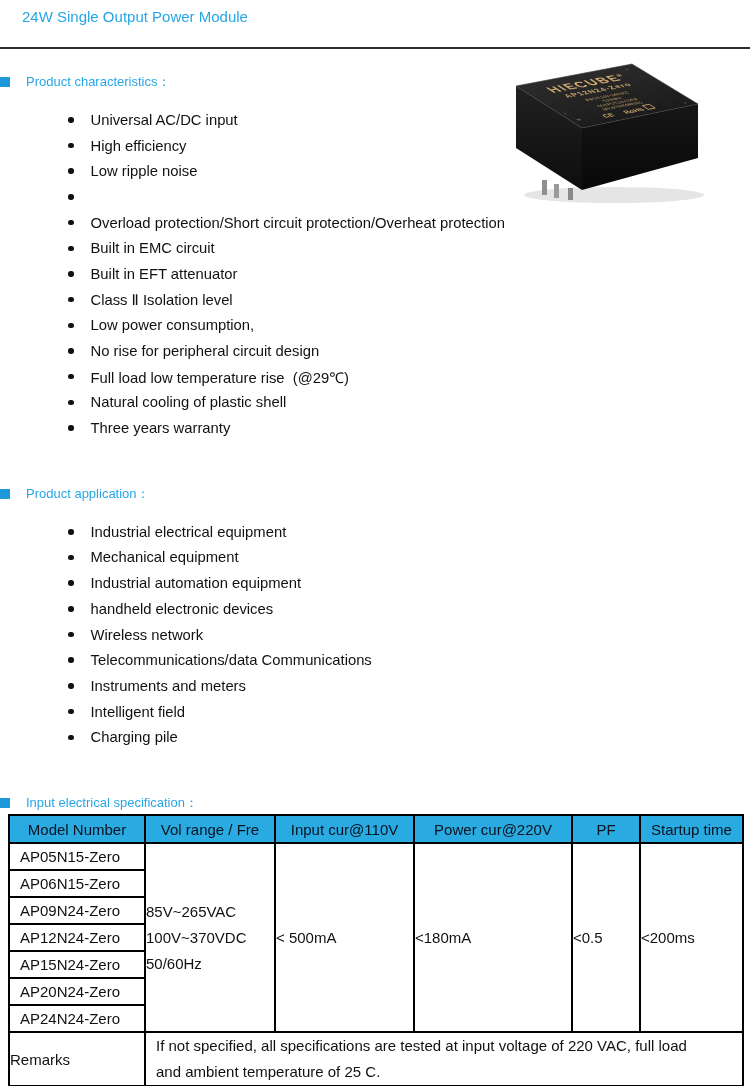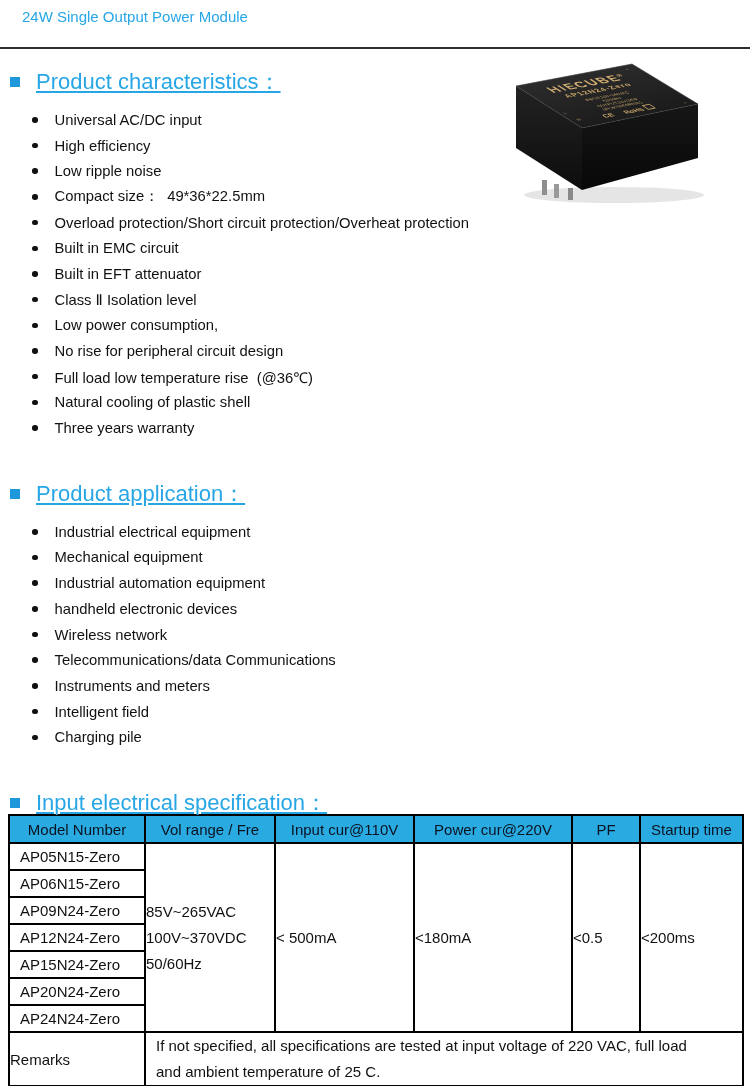--- a/index.html
+++ b/index.html
@@ -15,42 +15,40 @@
     height:49px;
     padding:8px 0 0 22px;
     font-size:15px;
     color:#27A6E6;
     border-bottom:2px solid #2e2e2e;
   }
   
   .section-heading {
     display:flex;
     align-items:center;
-    padding-left:10px;
-    font-size:22px;
+    font-size:13px;
     color:#27A6E6;
     height:22px;
-    text-decoration:underline;
   }
   .section-heading .sq {
     width:10px; height:10px;
     background:#1E97DB;
     margin-right:16px;
     flex:0 0 auto;
   }
   #h-char { margin-top:22px; }
   #h-app  { margin-top:42px; }
   #h-spec { margin-top:42px; }
   
   ul.blist { list-style:none; margin-top:14px; }
   ul.blist li {
     height:25.7px;
     display:flex;
     align-items:center;
-    padding-left:32px;
+    padding-left:68px;
     font-size:14.8px;
     color:#111;
   }
   ul.blist li .dot {
     width:5.5px; height:5.5px;
     border-radius:50%;
     background:#111;
     margin-right:17px;
     flex:0 0 auto;
   }
@@ -109,21 +107,20 @@
   <li>
       <span class="dot"></span>
       <span class="li-text">High efficiency</span>
     </li>
   <li>
       <span class="dot"></span>
       <span class="li-text">Low ripple noise</span>
     </li>
   <li>
       <span class="dot"></span>
-      <span class="li-text">Compact size：  49*36*22.5mm</span>
     </li>
   <li>
       <span class="dot"></span>
       <span class="li-text">Overload protection/Short circuit protection/Overheat protection</span>
     </li>
   <li>
       <span class="dot"></span>
       <span class="li-text">Built in EMC circuit</span>
     </li>
   <li>
@@ -137,21 +134,21 @@
   <li>
       <span class="dot"></span>
       <span class="li-text">Low power consumption,</span>
     </li>
   <li>
       <span class="dot"></span>
       <span class="li-text">No rise for peripheral circuit design</span>
     </li>
   <li>
       <span class="dot"></span>
-      <span class="li-text">Full load low temperature rise  (@36℃)</span>
+      <span class="li-text">Full load low temperature rise  (@29℃)</span>
     </li>
   <li>
       <span class="dot"></span>
       <span class="li-text">Natural cooling of plastic shell</span>
     </li>
   <li>
       <span class="dot"></span>
       <span class="li-text">Three years warranty</span>
     </li>
 </ul>

